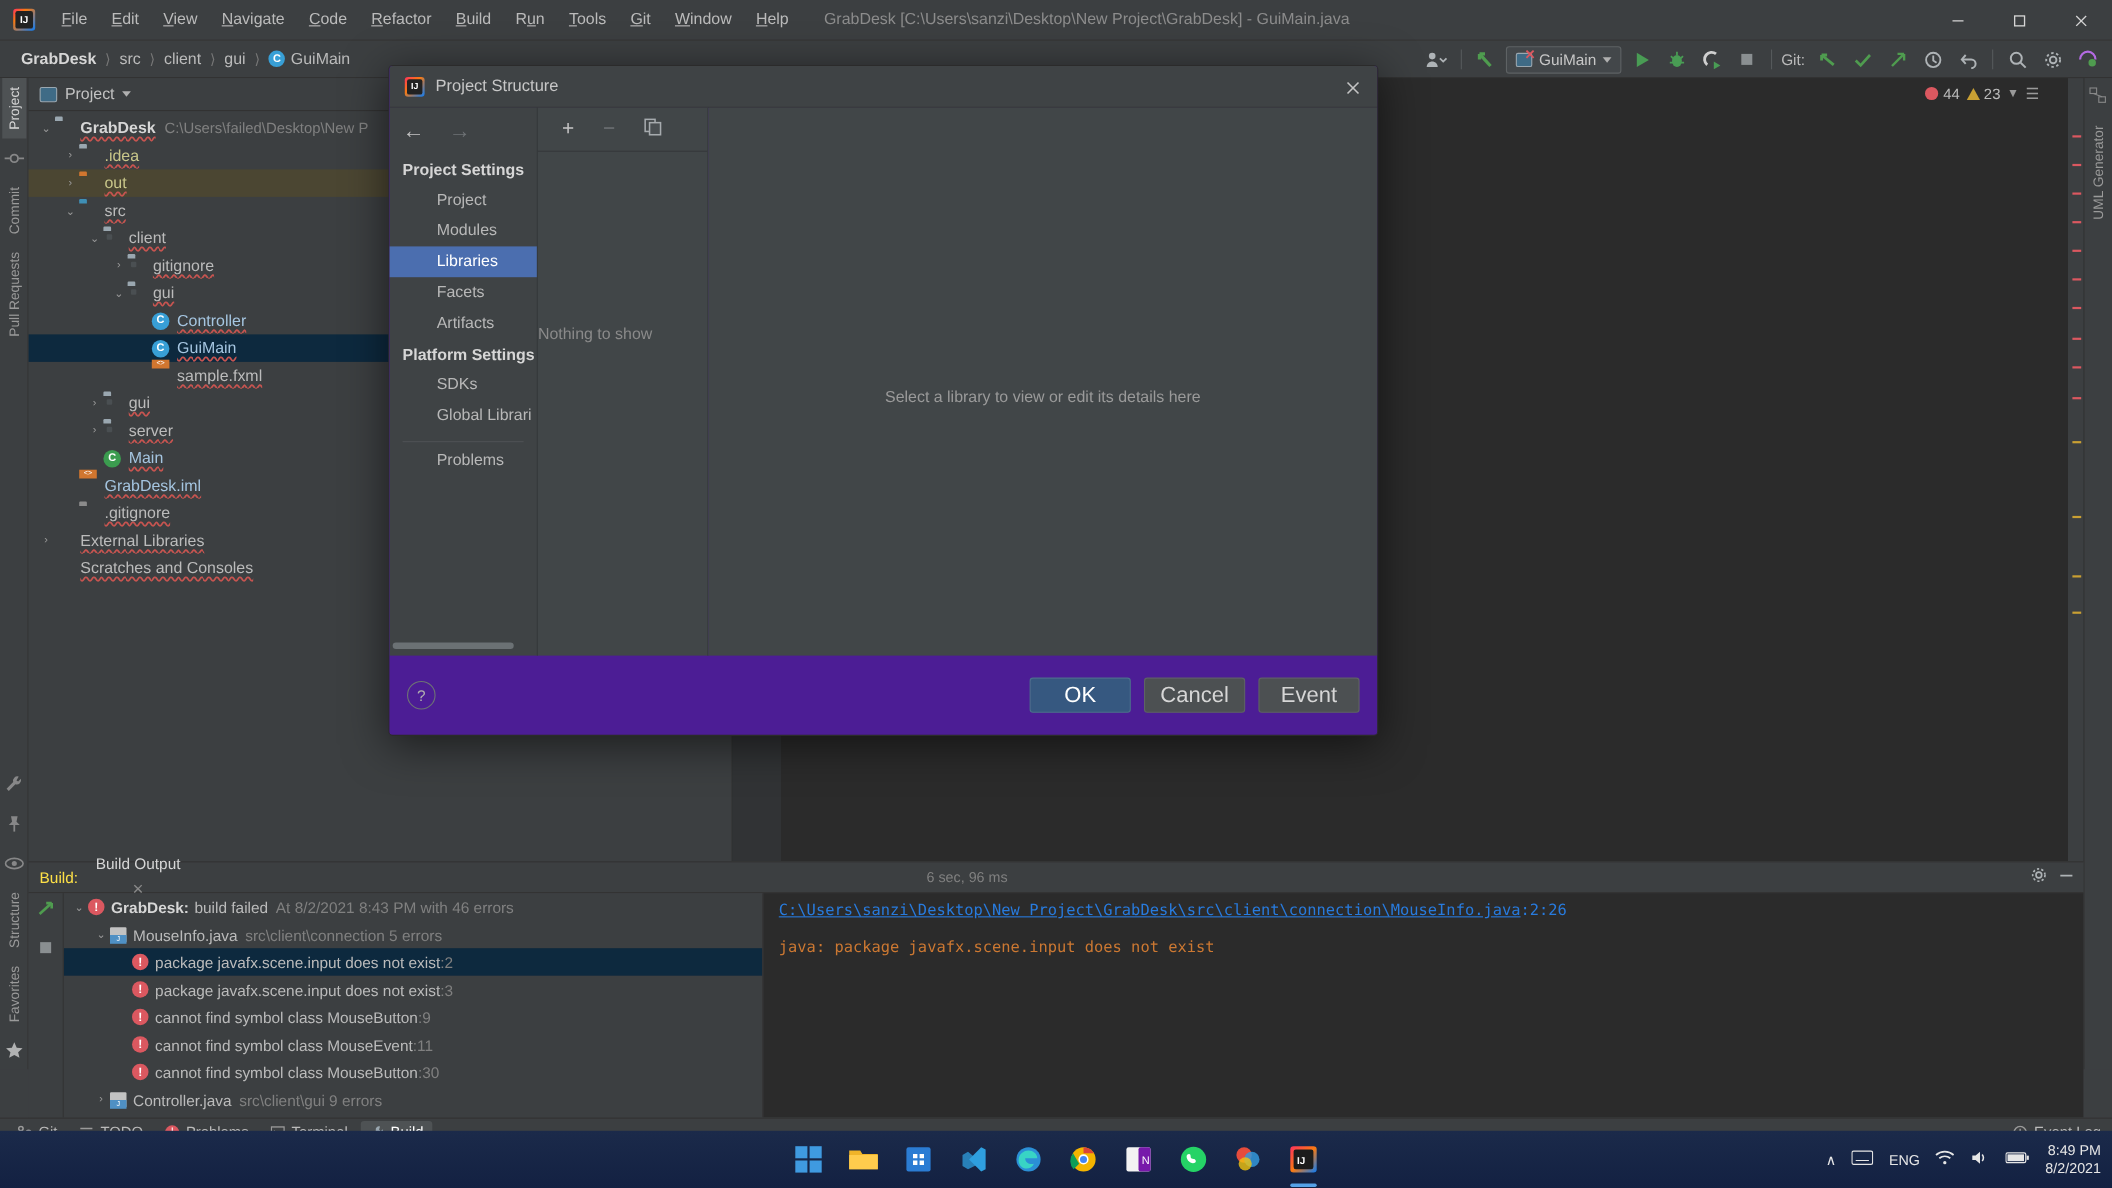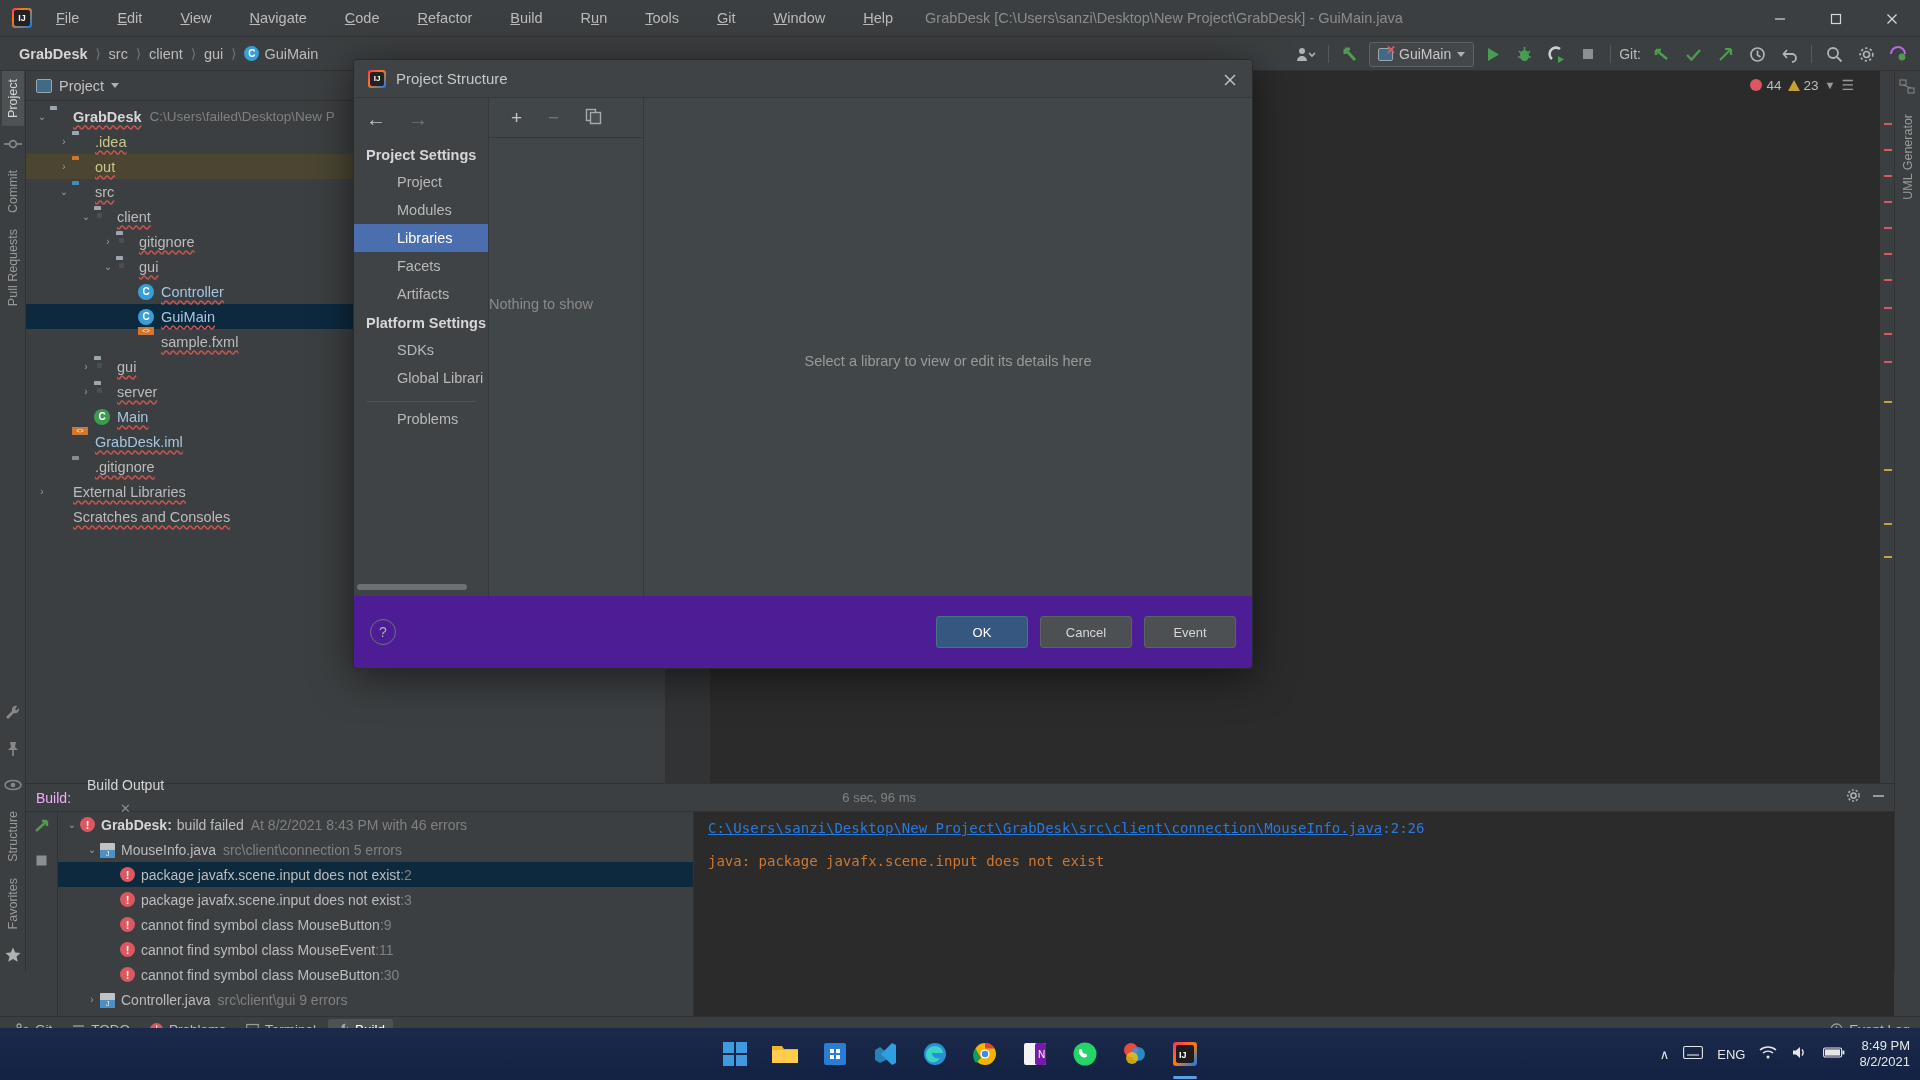--- a/index.html
+++ b/index.html
@@ -21,21 +21,21 @@
   .ij-logo {
     width: 20px; height: 20px; margin-left: 12px; border-radius: 3px;
     background: linear-gradient(135deg,#fe315d 0%,#f97a12 30%,#087cfa 100%);
     position: relative; flex: none;
   }
   .ij-logo::after {
     content: "IJ"; position: absolute; inset: 2px; background: #222;
     color: #fff; font-size: 9px; font-weight: bold; display: flex;
     align-items: center; justify-content: center; border-radius: 2px;
   }
-  .menubar { display: flex; align-items: center; margin-left: 14px; gap: 18px; }
+  .menubar { display: flex; align-items: center; margin-left: 14px; gap: 2px; }
   .menuitem {
     color: #bbbbbb; font-size: 14.5px; padding: 4px 10px; cursor: default;
     white-space: nowrap;
   }
   .menuitem u { text-decoration: underline; }
   .win-title {
     color: #8c8c8c; font-size: 14.5px; margin-left: 22px; white-space: nowrap;
   }
   .wincontrols {
     position: absolute; right: 0; top: 0; height: 37px; display: flex;
@@ -165,21 +165,21 @@
   .tri-yel { width: 0; height: 0; border-left: 6.5px solid transparent; border-right: 6.5px solid transparent; border-bottom: 11px solid #c9a033; }
   .scrollmarks { position: absolute; right: 0; top: 0; bottom: 0; width: 14px; background: #3c3f41; }
   .smark { position: absolute; right: 2px; width: 8px; height: 2px; }
 
   
   .buildpanel {
     position: absolute; left: 26px; right: 26px; bottom: 64px; height: 233px;
     background: #3c3f41; border-top: 1px solid #323232;
   }
   .build-head { height: 28px; display: flex; align-items: center; padding-left: 10px; gap: 12px; border-bottom: 1px solid #323232; position: relative; }
-  .build-head .lbl { color: #f0abfc; font-size: 14px; }
+  .build-head .lbl { color: #fde047; font-size: 14px; }
   .build-tab { color: #d6d6d6; font-size: 14px; padding: 5px 4px 6px; border-bottom: 2px solid #9a9a9a; display: flex; align-items: center; gap: 8px; flex-direction: column; }
   .build-tab .x { color: #8a8a8a; font-size: 13px; }
   .build-head-right { position: absolute; right: 8px; display: flex; gap: 10px; align-items: center; }
   .build-body { position: absolute; left: 0; right: 0; top: 28px; bottom: 0; display: flex; }
   .build-toolcol { width: 32px; background: #3c3f41; border-right: 1px solid #323232; padding-top: 6px; display: flex; flex-direction: column; align-items: center; gap: 14px; }
   .build-tree { width: 636px; background: #3c3f41; border-right: 1px solid #323232; overflow: hidden; font-size: 14px; }
   .brow { display: flex; align-items: center; height: 25px; padding-left: 6px; white-space: nowrap; color: #bbbbbb; }
   .brow.sel { background: #0d293e; }
   .err-ico { width: 15px; height: 15px; border-radius: 50%; background: #db5860; color: #fff; font-size: 11px; font-weight: bold; display: flex; align-items: center; justify-content: center; margin-right: 6px; flex: none; }
   .javaf { width: 15px; height: 14px; background: #c2c2c2; border-radius: 1px; margin-right: 6px; flex: none; position: relative; }
@@ -248,21 +248,21 @@
   .dlg-mid { width: 155px; background: #414648; border-right: 1px solid #36393b; position: relative; }
   .dlg-mid-tb { height: 40px; display: flex; align-items: center; gap: 26px; padding-left: 22px; border-bottom: 1px solid #36393b; }
   .mtb { color: #c4c4c4; font-size: 19px; line-height: 1; }
   .mtb.dim { color: #6f7376; }
   .nothing { position: absolute; top: 198px; left: 0; right: 0; text-align: left; color: #8a8a8a; font-size: 14.5px; }
   .dlg-right { flex: 1; background: #414648; position: relative; }
   .dlg-hint { position: absolute; top: 255px; left: 0; right: 0; text-align: center; color: #9a9a9a; font-size: 14.5px; }
   .dlg-foot { position: absolute; left: 0; right: 0; bottom: 0; height: 72px; display: flex; align-items: center; }
   .help-btn { width: 26px; height: 26px; border-radius: 50%; border: 1px solid #6d7275; color: #b0b0b0; font-size: 14px; display: flex; align-items: center; justify-content: center; margin-left: 16px; }
   .foot-btns { position: absolute; right: 16px; display: flex; gap: 12px; }
-  .btn { min-width: 92px; height: 32px; border-radius: 3px; font-size: 13px; display: flex; align-items: center; justify-content: center; border: 1px solid #5e6264; background: #4c5052; color: #d6d6d6; }
+  .btn { min-width: 92px; height: 32px; border-radius: 3px; font-size: 20px; display: flex; align-items: center; justify-content: center; border: 1px solid #5e6264; background: #4c5052; color: #d6d6d6; }
   .btn.primary { background: #365880; border-color: #4c708c; color: #ffffff; }
 </style>
 </head>
 <body>
 
 <div id="app">
 
   <div class="titlebar">
     <div class="ij-logo"></div>
     <div class="menubar">

